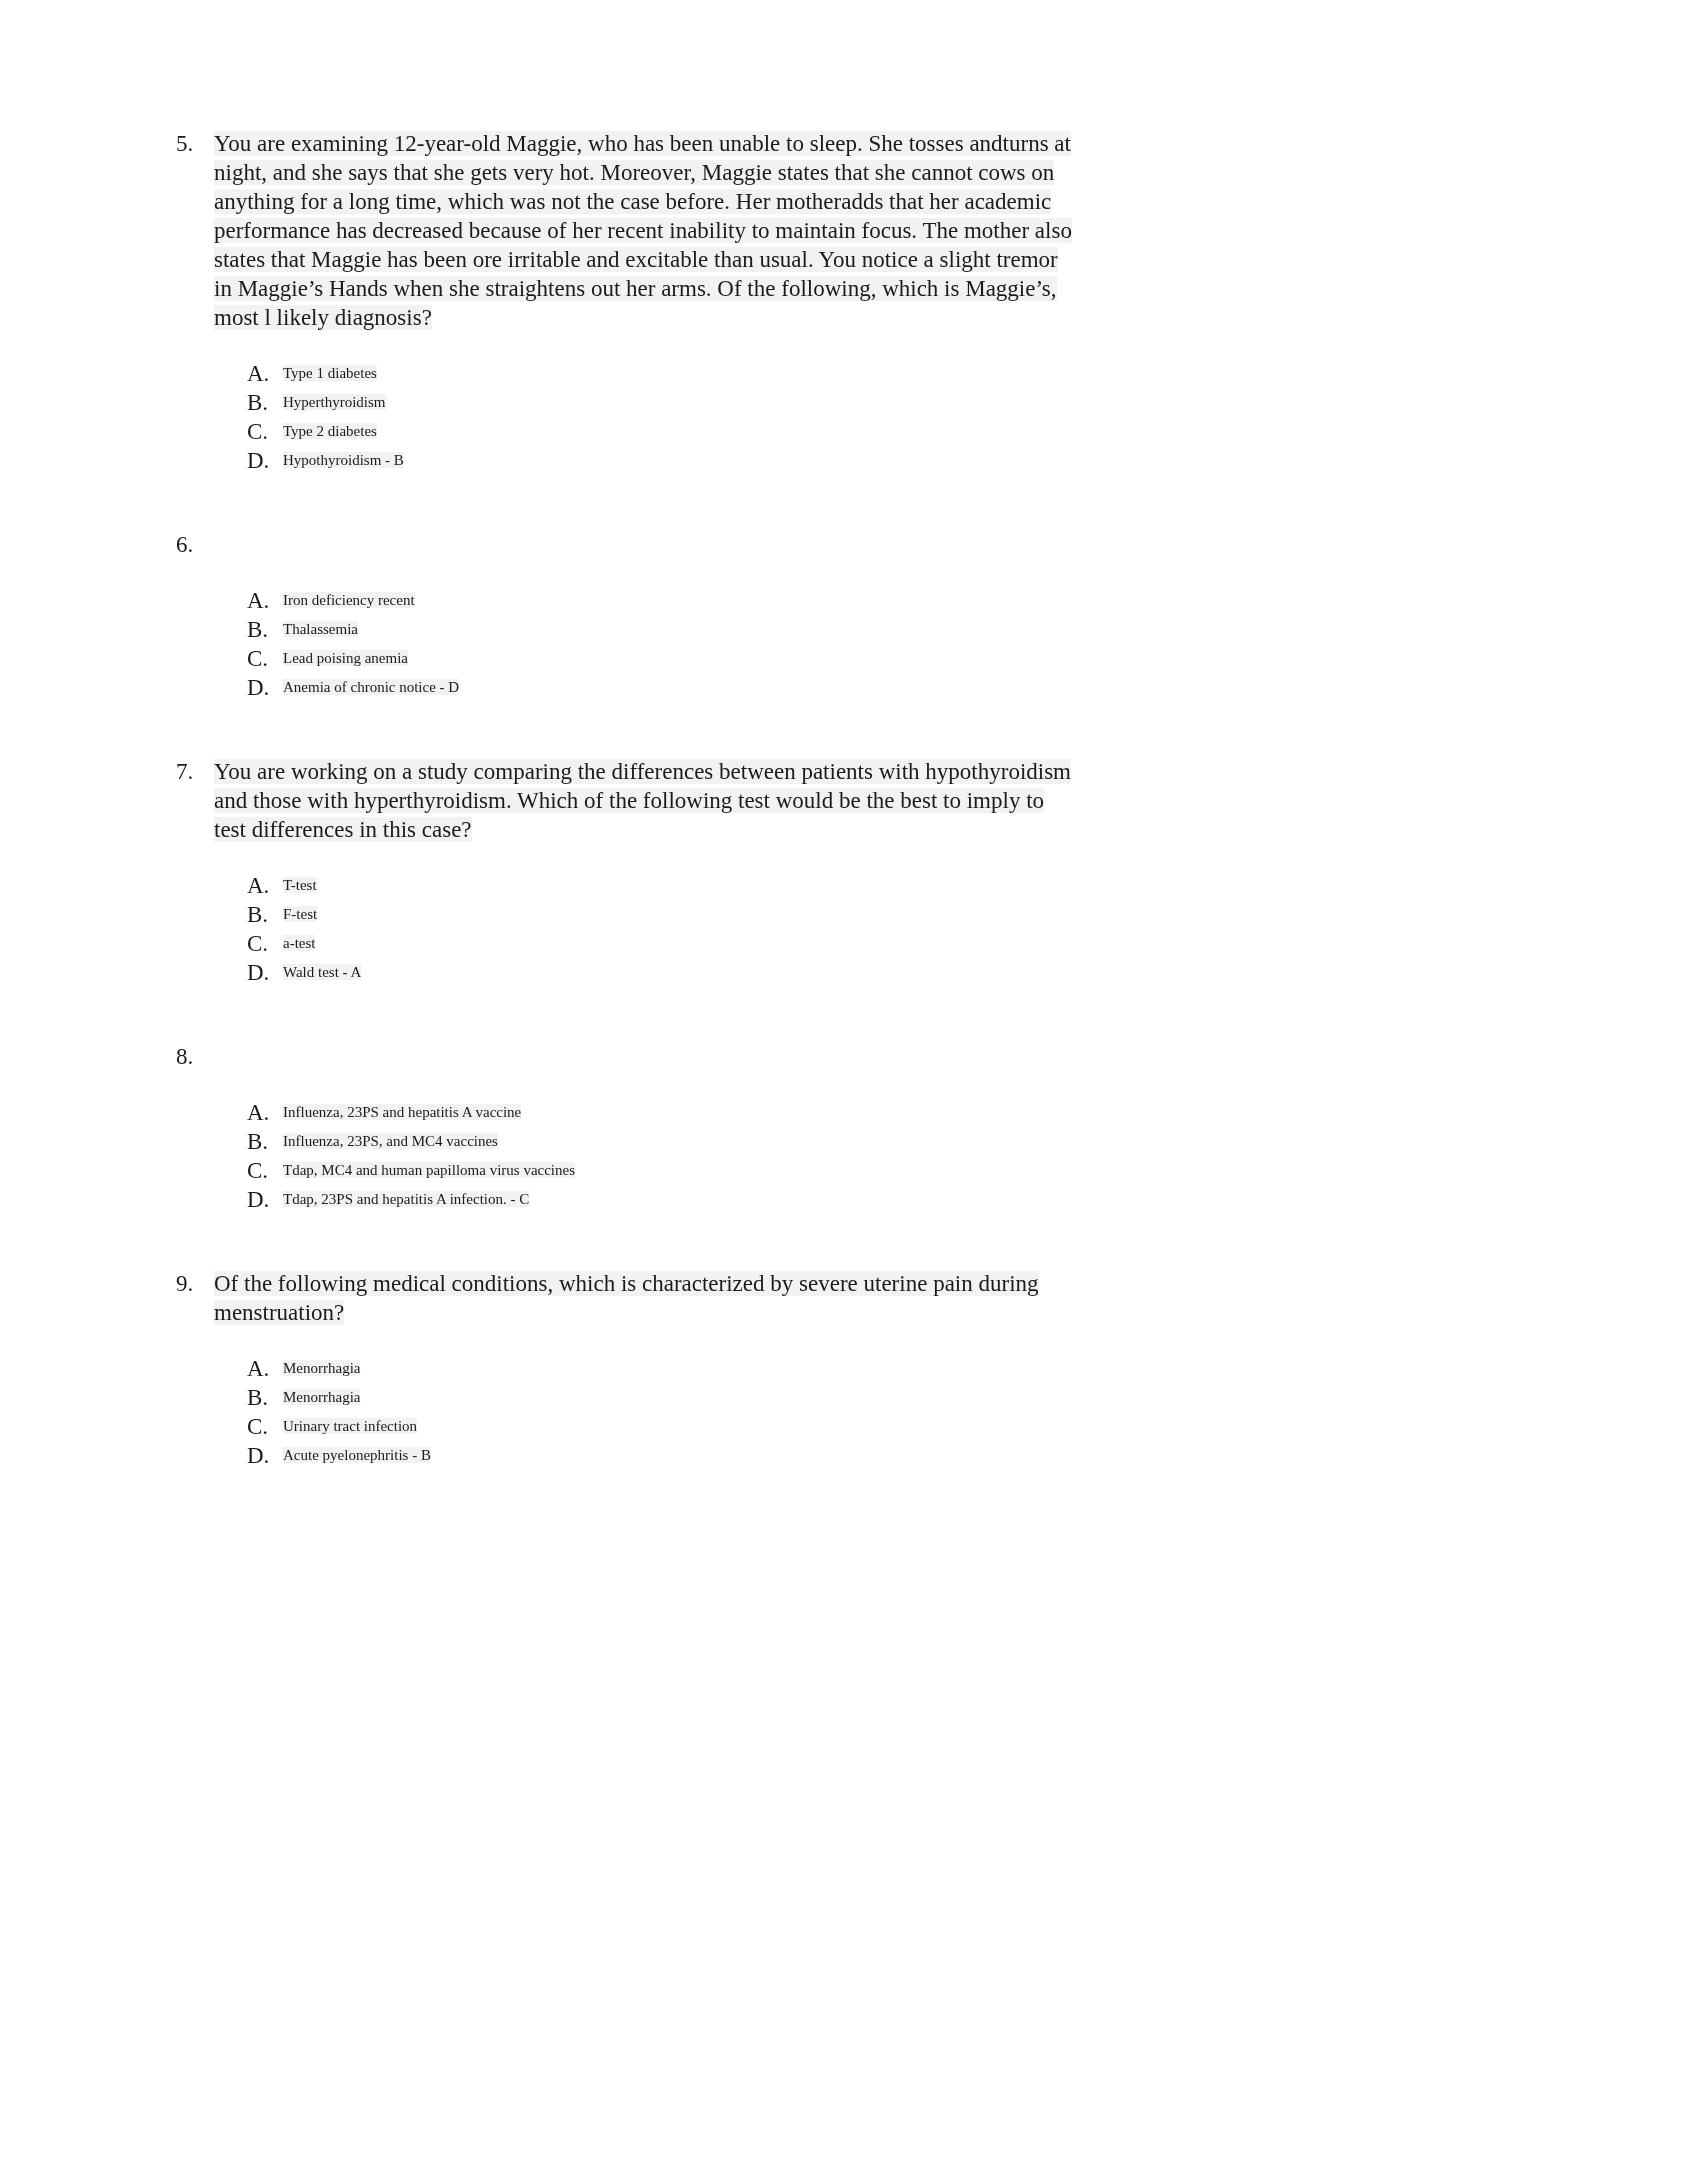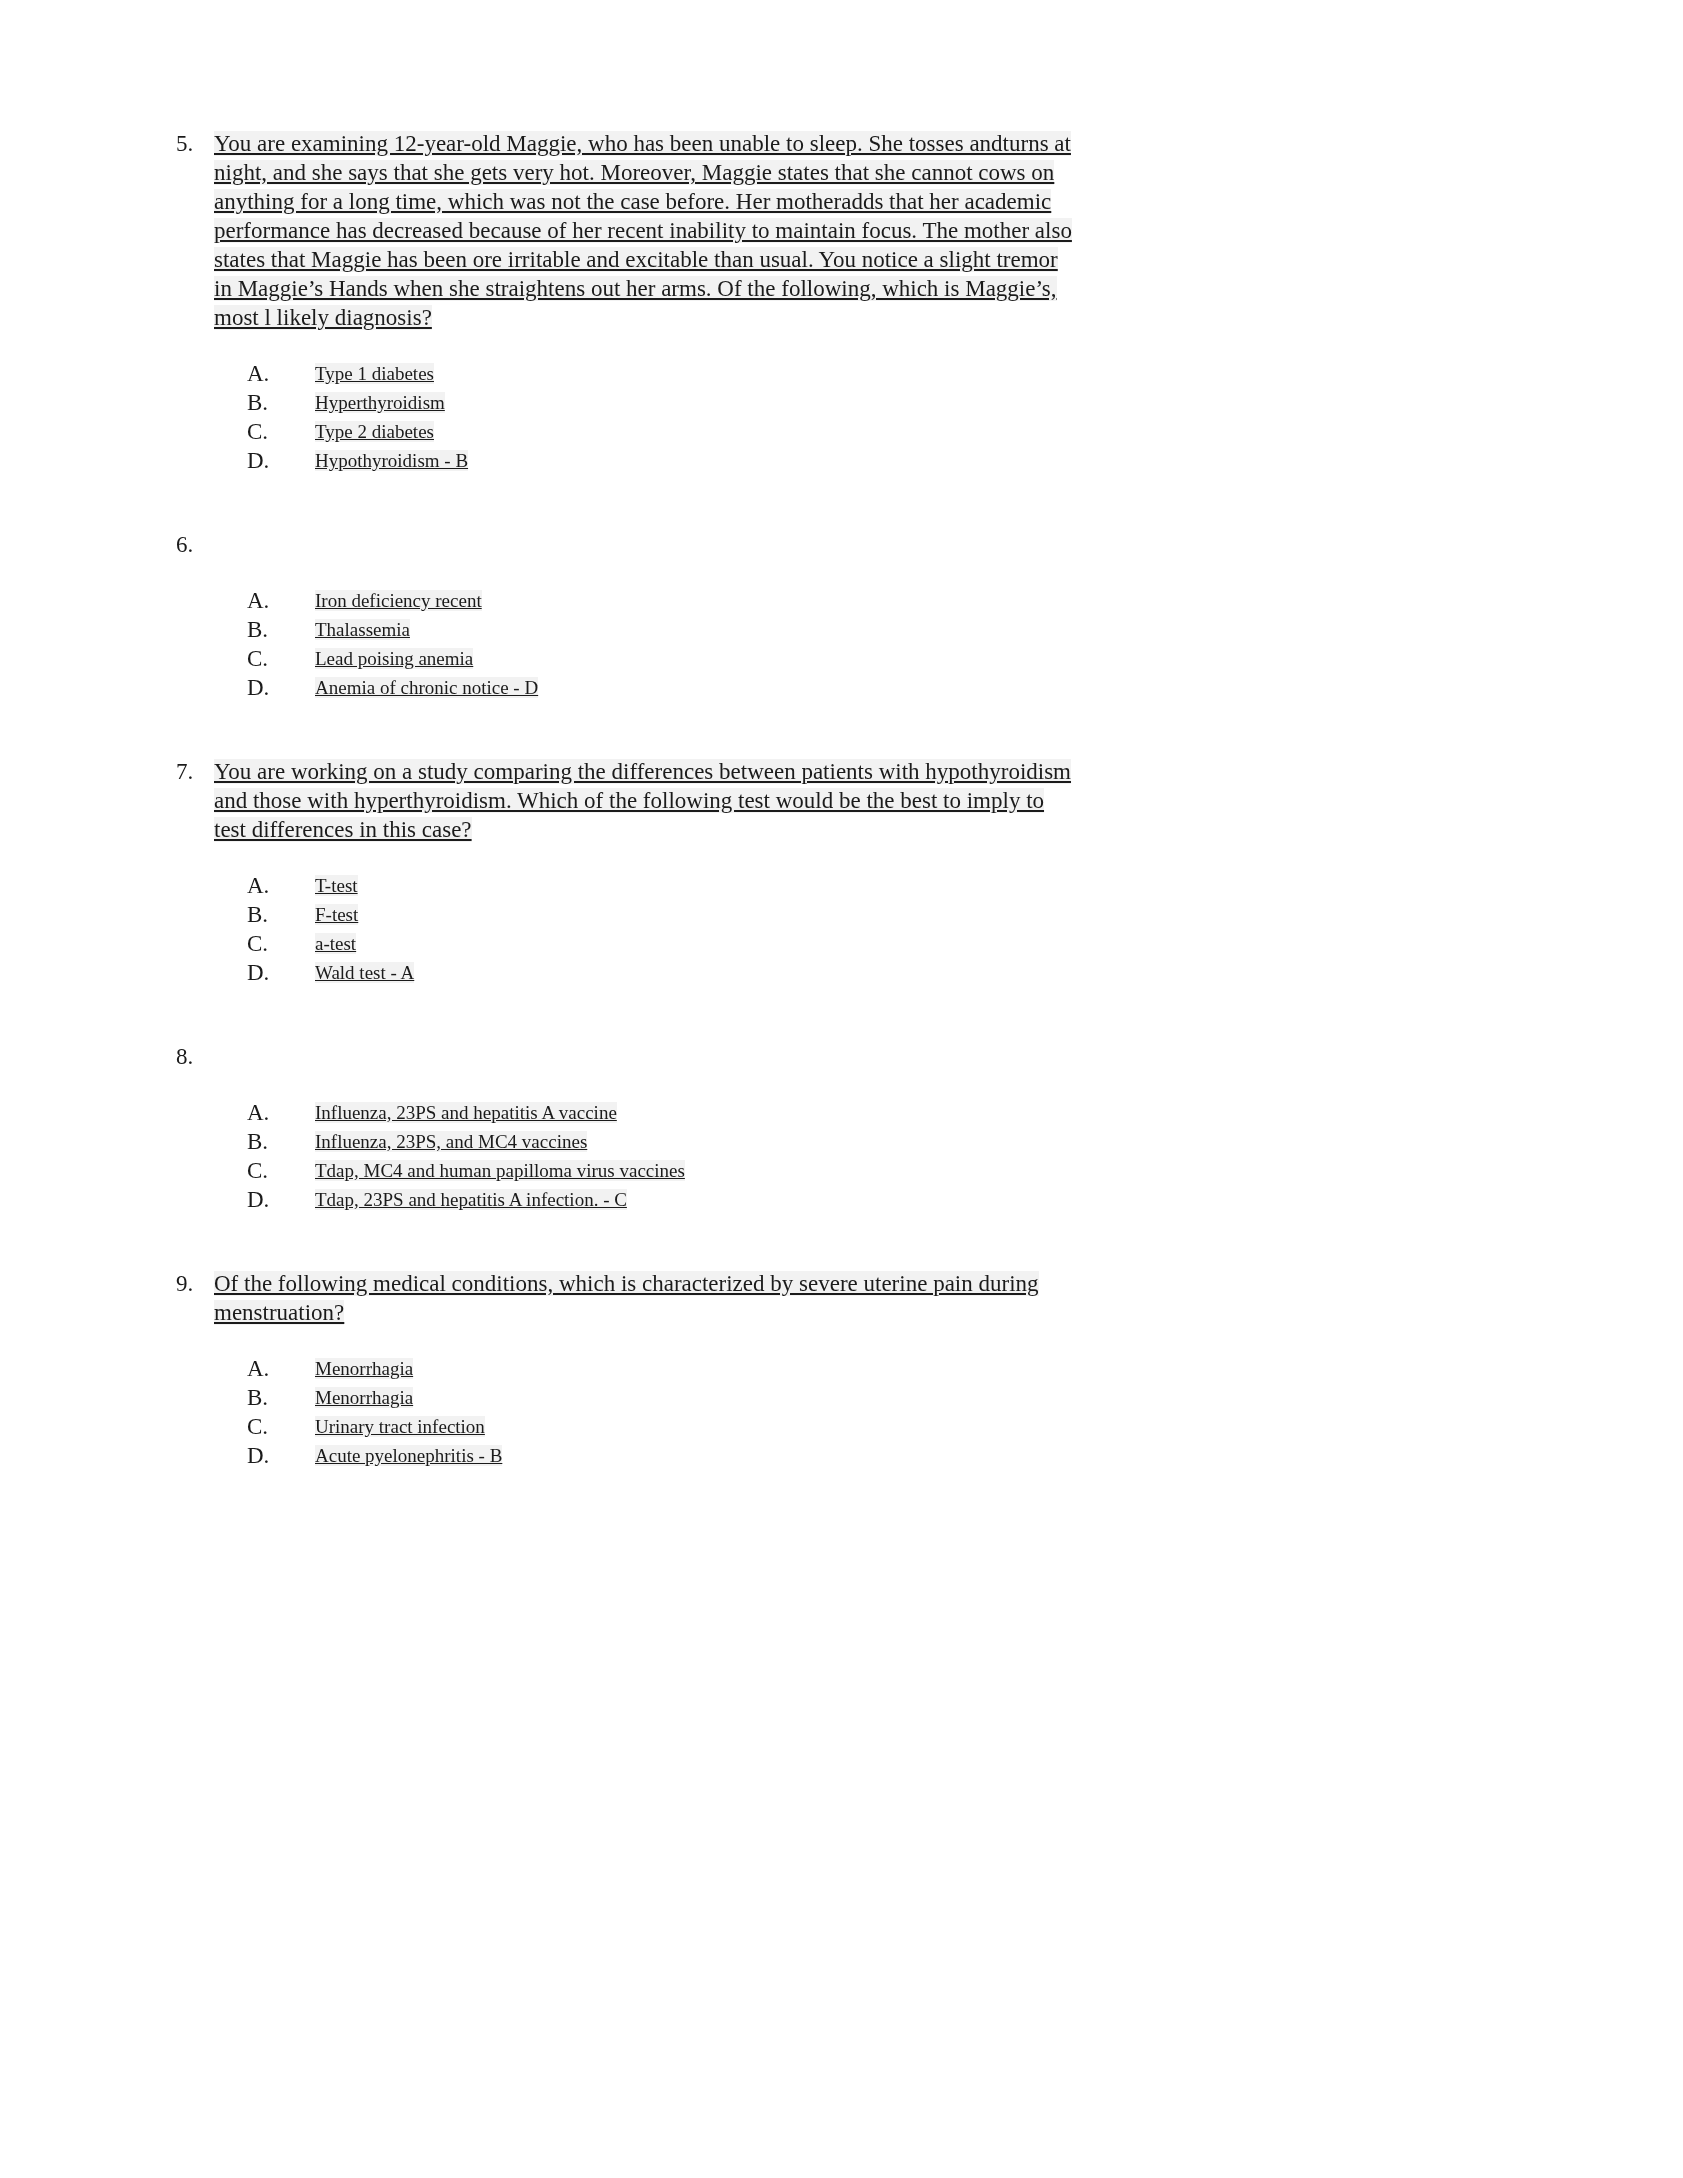--- a/index.html
+++ b/index.html
@@ -35,40 +35,38 @@
   }
   .q-text {
     flex: 1 1 auto;
     font-size: 23px;
     line-height: 29px;
     max-width: 863px;
   }
   .q-text .hl,
   .opt-text .hl {
     background: #f2f2f2;
-    text-decoration: underline;
   }
   .options {
     margin-top: 27px;
     margin-left: 71px;
   }
   .option {
     display: flex;
     align-items: flex-start;
   }
   .opt-letter {
     flex: 0 0 36px;
     font-size: 23px;
     line-height: 29px;
   }
   .opt-text {
     flex: 1 1 auto;
-    font-size: 19px;
+    font-size: 15px;
     line-height: 29px;
-    margin-left: 32px;
   }
 </style>
 </head>
 <body>
 
 <div class="page">
   <div>
       <div class="question">
         <div class="q-row">
           <div class="q-num">5.</div>

